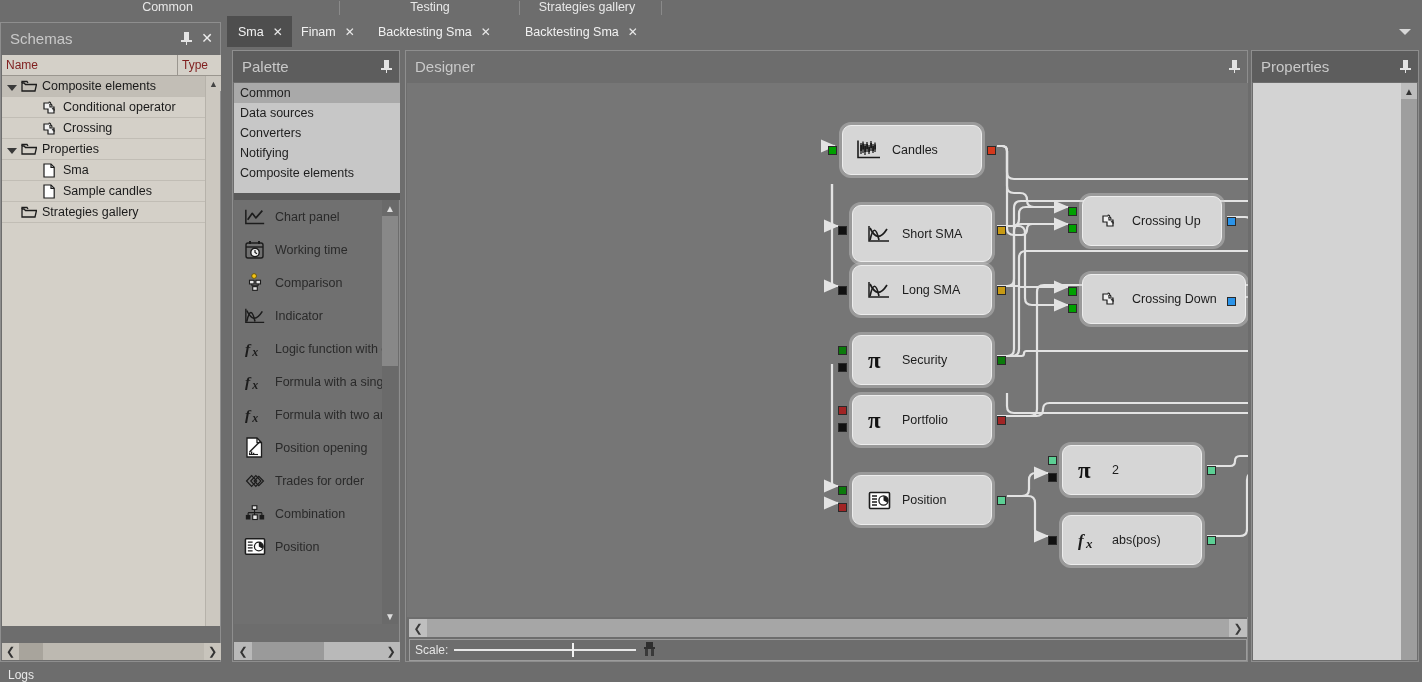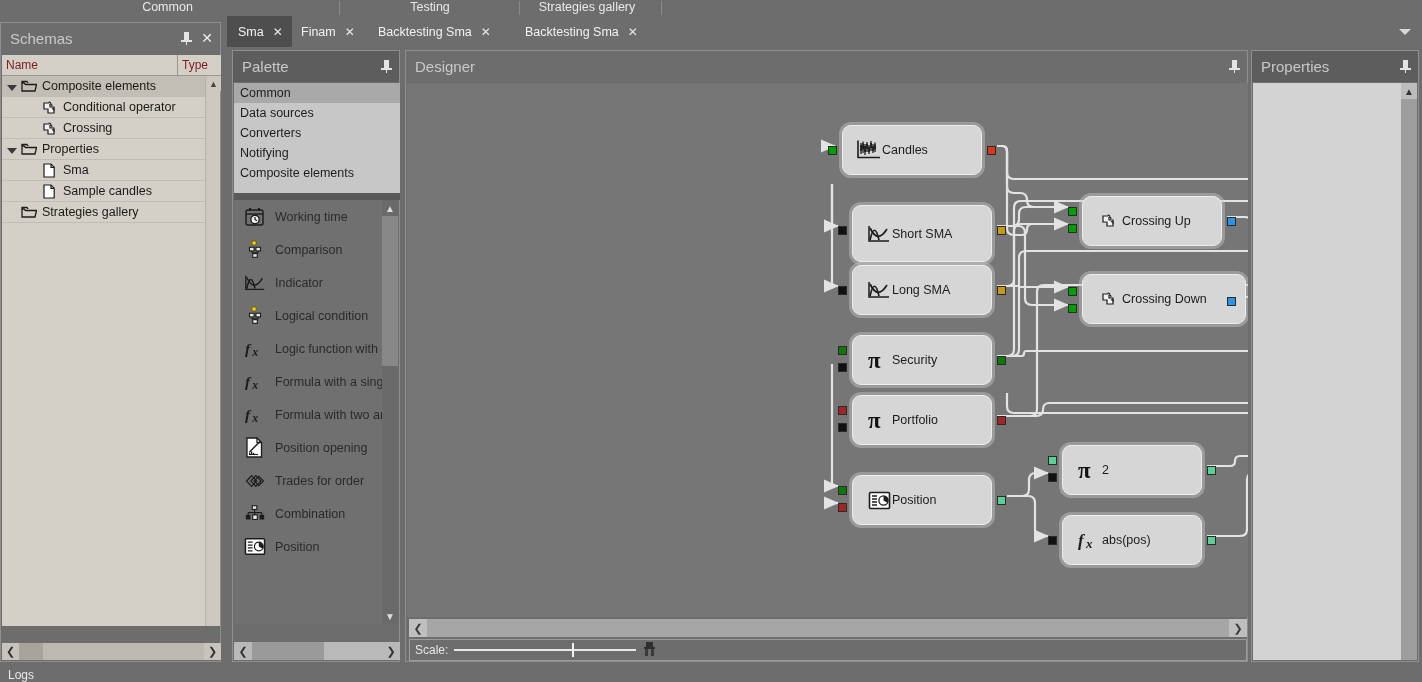--- a/index.html
+++ b/index.html
@@ -81,21 +81,21 @@
   .dsn-hsb .ar{width:18px;height:18px;display:flex;align-items:center;justify-content:center;color:#3a3a3a;font-size:11px;background:#bfbfbf;}
   .dsn-hsb .tk{flex:1;height:18px;background:#a6a6a6;}
   .scalebar{position:absolute;left:3px;top:588px;width:838px;height:22px;border:1px solid #9c9c9c;display:flex;align-items:center;padding-left:5px;gap:6px;}
   .scalebar .lbl{font-size:12px;color:#e6e6e6;}
   .slider{position:relative;width:182px;height:16px;}
   .slider .rail{position:absolute;left:0;top:7px;width:182px;height:2px;background:#e8e8e8;}
   .slider .knob{position:absolute;left:118px;top:1px;width:2px;height:14px;background:#f2f2f2;}
 
   
   .node{position:absolute;border-radius:9px;background:#d6d6d6;border:1px solid #ededed;
-        box-shadow:0 0 0 3px rgba(200,200,200,.45);display:flex;align-items:center;padding-left:13px;}
+        box-shadow:0 0 0 3px rgba(200,200,200,.45);display:flex;align-items:center;gap:10px;padding-left:13px;}
   .node .nico{width:26px;height:26px;flex:none;display:flex;align-items:center;justify-content:center;}
   .node .nlbl{font-size:12.5px;color:#1c1c1c;white-space:nowrap;}
   .port{position:absolute;width:9px;height:9px;border:1px solid #2a2a2a;}
   .p-green{background:#00a000;}
   .p-mint{background:#5ccf94;}
   .p-dgreen{background:#0b7a0b;}
   .p-black{background:#111;}
   .p-red{background:#d4391c;}
   .p-dred{background:#a12525;}
   .p-amber{background:#c79a15;}
@@ -253,20 +253,29 @@
         <div class="pcat sel">Common</div>
         <div class="pcat">Data sources</div>
         <div class="pcat">Converters</div>
         <div class="pcat">Notifying</div>
         <div class="pcat">Composite elements</div>
       </div>
     <div class="pal-split"></div>
     <div class="pal-list" id="pal-list">
         <div class="pitem">
           <span class="pi">
+            <svg width="24" height="20" viewBox="0 0 24 20">
+              <path d="M2 2 V17 H22" fill="none" stroke="#1c1c1c" stroke-width="1.6"></path>
+              <path d="M4 13 L9 6 L13 11 L20 3" fill="none" stroke="#1c1c1c" stroke-width="1.8" stroke-linejoin="round"></path>
+            </svg>
+          </span>
+          <span>Chart panel</span>
+        </div>
+        <div class="pitem">
+          <span class="pi">
             <svg width="22" height="20" viewBox="0 0 22 20">
               <rect x="2" y="3" width="17" height="15" rx="2" fill="none" stroke="#1c1c1c" stroke-width="1.4"></rect>
               <path d="M2 7 H19" stroke="#1c1c1c" stroke-width="1.4"></path>
               <rect x="5" y="1" width="2" height="3" fill="#1c1c1c"></rect>
               <rect x="14" y="1" width="2" height="3" fill="#1c1c1c"></rect>
               <circle cx="11" cy="12.5" r="4.2" fill="#f0f0f0" stroke="#1c1c1c" stroke-width="1.4"></circle>
               <path d="M11 10 V12.5 L13 13.8" stroke="#1c1c1c" stroke-width="1.2" fill="none"></path>
             </svg>
           </span>
           <span>Working time</span>
@@ -285,32 +294,20 @@
         </div>
         <div class="pitem">
           <span class="pi">
             <svg width="24" height="20" viewBox="0 0 24 20">
               <path d="M2 2 V17 H22" fill="none" stroke="#1c1c1c" stroke-width="1.5"></path>
               <path d="M3 16 C6 3, 9 3, 12 16" fill="none" stroke="#1c1c1c" stroke-width="1.7"></path>
               <path d="M3 4 C8 14, 13 16, 20 5" fill="none" stroke="#1c1c1c" stroke-width="1.7"></path>
             </svg>
           </span>
           <span>Indicator</span>
-        </div>
-        <div class="pitem">
-          <span class="pi">
-            <svg width="24" height="22" viewBox="0 0 24 22">
-              <circle cx="11" cy="3.4" r="2.6" fill="#f5c518" stroke="#6a5400" stroke-width="1"></circle>
-              <rect x="6" y="8" width="5" height="4" fill="#e8e8e8" stroke="#1c1c1c" stroke-width="1.2"></rect>
-              <rect x="13" y="8" width="5" height="4" fill="#e8e8e8" stroke="#1c1c1c" stroke-width="1.2"></rect>
-              <rect x="9.5" y="15" width="5" height="4" fill="#e8e8e8" stroke="#1c1c1c" stroke-width="1.2"></rect>
-              <path d="M8.5 12 V14 M15.5 12 V14 M8.5 14 H15.5" stroke="#1c1c1c" stroke-width="1.1" fill="none"></path>
-            </svg>
-          </span>
-          <span>Logical condition</span>
         </div>
         <div class="pitem">
           <span class="pi">
             <svg width="24" height="22" viewBox="0 0 24 22">
               <text x="1" y="17" font-family="Liberation Serif, serif" font-style="italic" font-weight="bold" font-size="17" fill="#1c1c1c">f</text>
               <text x="9" y="19" font-family="Liberation Serif, serif" font-style="italic" font-weight="bold" font-size="13" fill="#1c1c1c">x</text>
             </svg>
           </span>
           <span>Logic function with c</span>
         </div>

